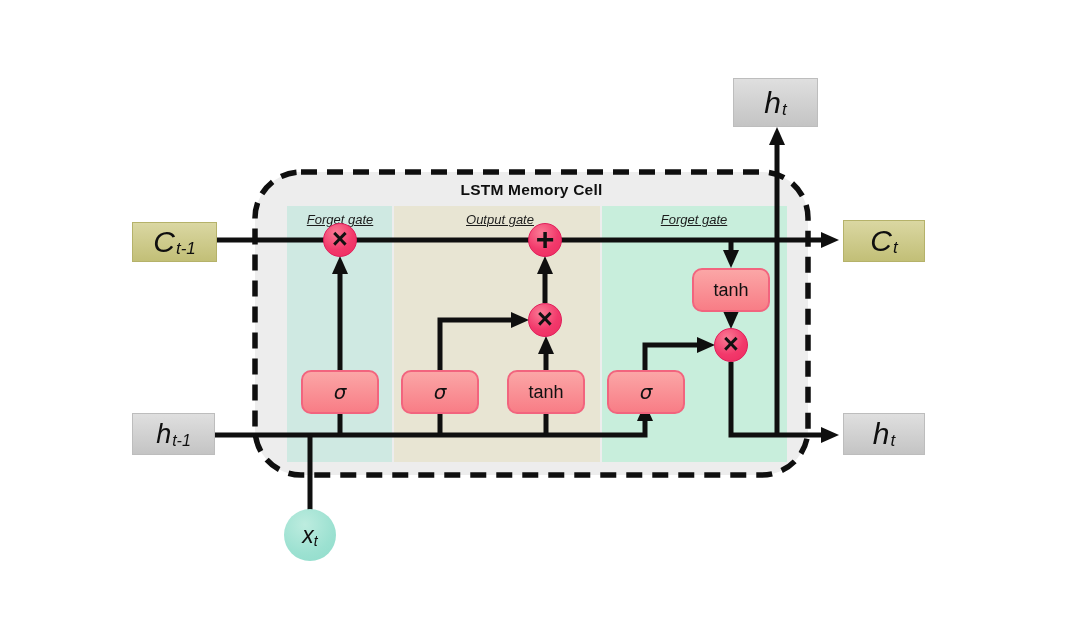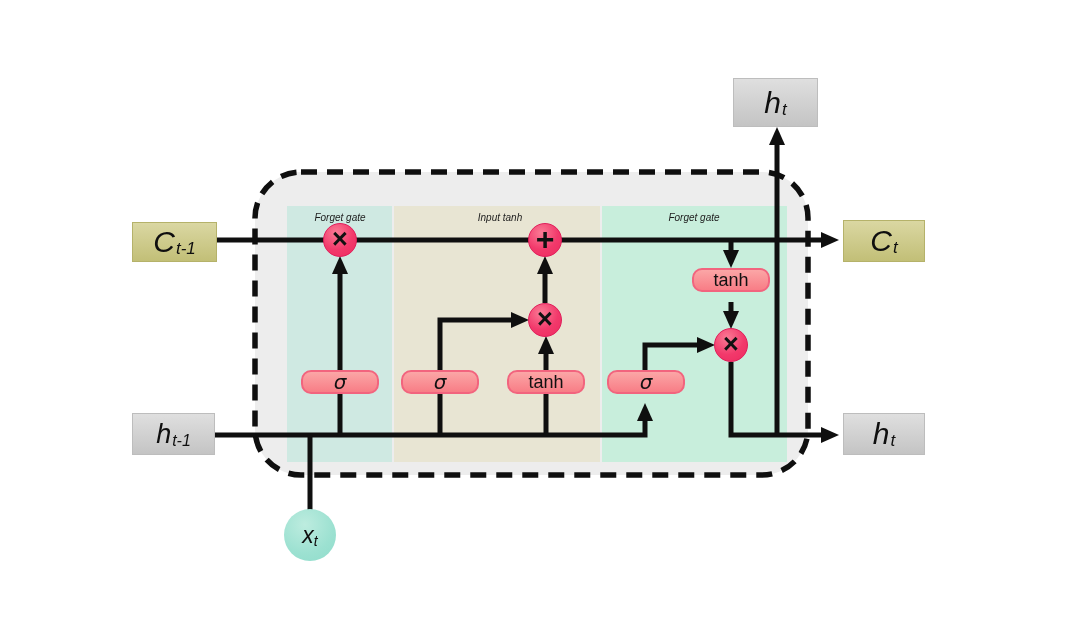--- a/index.html
+++ b/index.html
@@ -9,25 +9,25 @@
   }
   #wires{position:absolute;left:0;top:0;}
   .abs{position:absolute;}
   
   .cell-title{
     left:255px;top:181px;width:553px;text-align:center;
     font-size:15.5px;font-weight:bold;letter-spacing:.2px;
   }
   .gate-label{
     top:212px;transform:translateX(-50%);
-    font-size:10px;font-style:italic;color:#1c1c1c;white-space:nowrap;
+    font-size:13px;font-style:italic;color:#1c1c1c;white-space:nowrap;text-decoration:underline;
   }
   
   .unit{
-    width:78px;height:24px;border-radius:10px;
+    width:78px;height:44px;border-radius:10px;
     background:linear-gradient(#fba6a6,#f87d86);
     border:2px solid #f2647e;box-sizing:border-box;
     display:flex;align-items:center;justify-content:center;
     font-size:18px;color:#111;
   }
   .unit.sigma{font-style:italic;font-size:20px;font-family:"DejaVu Sans",sans-serif;}
   
   .op{
     width:34px;height:34px;border-radius:50%;
     background:radial-gradient(circle at 38% 28%, #fa7b95 0%, #f2396b 55%, #ee2a5f 100%);
@@ -86,22 +86,23 @@
       <path d="M731 240 V253" marker-end="url(#ah)"></path>
       <path d="M731 302 V314" marker-end="url(#ah)"></path>
       <path d="M645 371 V345 H700" marker-end="url(#ah)"></path>
       <path d="M731 362 V435 H824" marker-end="url(#ah)"></path>
       <path d="M777 435 V142" marker-end="url(#ah)"></path>
     </g>
 
     <rect x="255" y="172" width="553" height="303" rx="46" fill="none" stroke="#0f0f0f" stroke-width="5.5" stroke-dasharray="16 10"></rect>
   </svg>
 
+  <div class="abs cell-title">LSTM Memory Cell</div>
   <div class="abs gate-label" style="left:340px;">Forget gate</div>
-  <div class="abs gate-label" style="left:500px;">Input tanh</div>
+  <div class="abs gate-label" style="left:500px;">Output gate</div>
   <div class="abs gate-label" style="left:694px;">Forget gate</div>
 
   <div class="abs unit sigma" style="left:301px;top:370px;">
     <span>σ</span>
   </div>
   <div class="abs unit sigma" style="left:401px;top:370px;">
     <span>σ</span>
   </div>
   <div class="abs unit" style="left:507px;top:370px;">
     <span>tanh</span>

